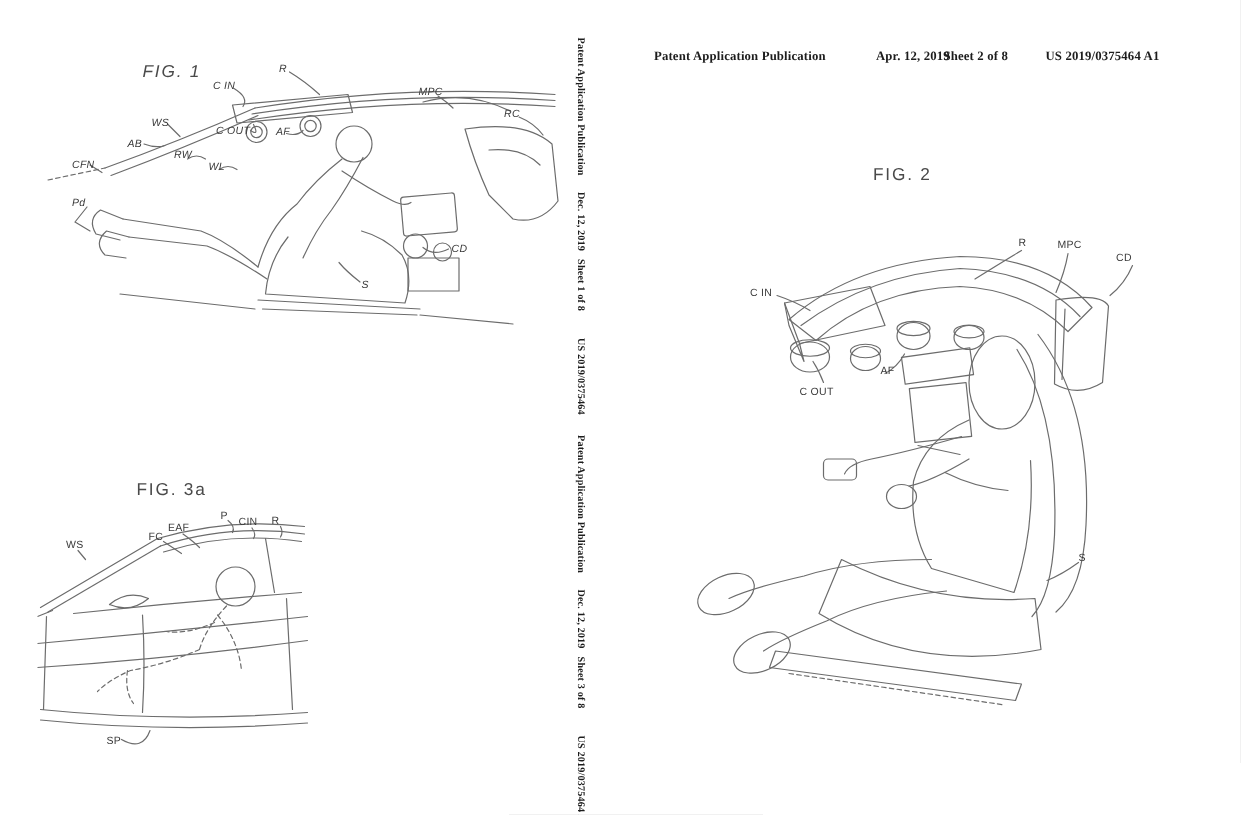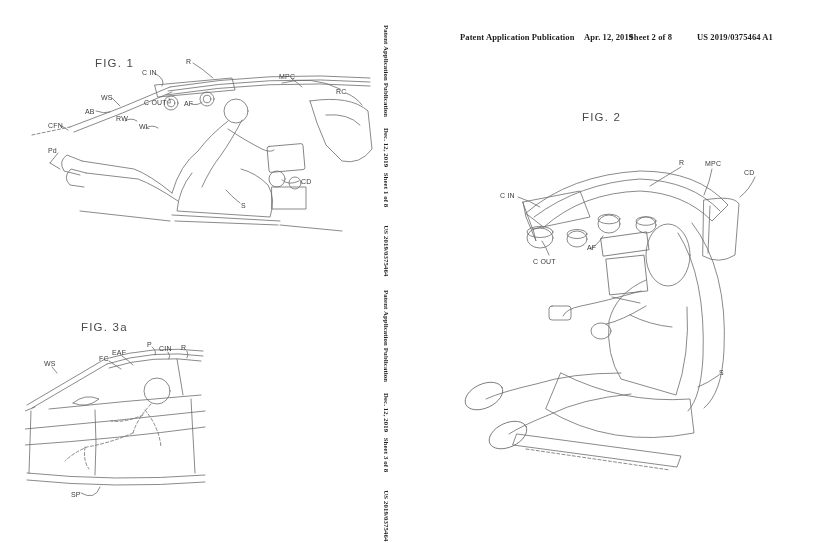--- a/index.html
+++ b/index.html
@@ -6,21 +6,21 @@
   .canvas{
     position:relative;width:827px;height:543px;background:#ffffff;
     overflow:hidden;font-family:"Liberation Sans",sans-serif;color:#333;
   }
   
   .pub-header span{
     position:absolute;top:32px;
     font-family:"Liberation Serif",serif;font-weight:bold;
     font-size:8.5px;color:#1d1d1d;white-space:pre;letter-spacing:.1px;
   }
-  .ph-pub{left:460px;}
+  .ph-pub{left:436px;}
   .ph-date{left:584px;}
   .ph-sheet{left:629px;}
   .ph-num{left:697px;}
   
   .vstrip{
     position:absolute;transform-origin:0 0;transform:rotate(90deg);
     font-family:"Liberation Serif",serif;font-weight:bold;
     font-size:6.8px;color:#1d1d1d;white-space:pre;letter-spacing:.1px;
   }
   .vstrip-1{left:390px;top:25px;}
@@ -29,21 +29,21 @@
   .fig{position:absolute;}
   .fig svg{position:absolute;left:0;top:0;}
   .fig-title{
     position:absolute;font-size:11.5px;color:#4a4a4a;
     letter-spacing:1.2px;white-space:nowrap;
   }
   .fig-label{
     position:absolute;font-size:7px;color:#3b3b3b;
     letter-spacing:.2px;white-space:nowrap;line-height:1;
   }
-  #fig1{left:30px;top:53px;width:345px;height:185px;}
+  #fig1{left:30px;top:38px;width:345px;height:185px;font-style:italic;}
   #fig2{left:440px;top:105px;width:360px;height:390px;text-align:center;}
   #fig3a{left:25px;top:315px;width:185px;height:200px;}
   #fig3b{left:200px;top:315px;width:185px;height:200px;}
   .lineart{stroke:#6c6c6c;fill:none;stroke-width:.8;stroke-linecap:round;stroke-linejoin:round;}
   .dash{stroke-dasharray:3,2.2;}
 </style>
 </head>
 <body>
 
 <div class="canvas">
@@ -242,21 +242,21 @@
         <path d="M0,130 Q90,124 180,112"></path>
 
         <path d="M2,158 Q90,167 180,160"></path>
         <path d="M2,165 Q90,174 180,167"></path>
 
         <path d="M56,178 Q70,186 75,172"></path>
 
         <path d="M0,96 L10,92"></path>
       </g>
     </svg>
-    <div class="fig-title" style="left:56px;top:6px">FIG. 3a</div>
+    <div class="fig-title" style="left:66px;top:6px">FIG. 3a</div>
   <span class="fig-label" style="left: 19px; top: 45px;">WS</span>
       <span class="fig-label" style="left: 74px; top: 40px;">FC</span>
       <span class="fig-label" style="left: 87px; top: 34px;">EAF</span>
       <span class="fig-label" style="left: 122px; top: 26px;">P</span>
       <span class="fig-label" style="left: 134px; top: 30px;">CIN</span>
       <span class="fig-label" style="left: 156px; top: 29px;">R</span>
       <span class="fig-label" style="left: 46px; top: 176px;">SP</span>
     </div>
 
 

